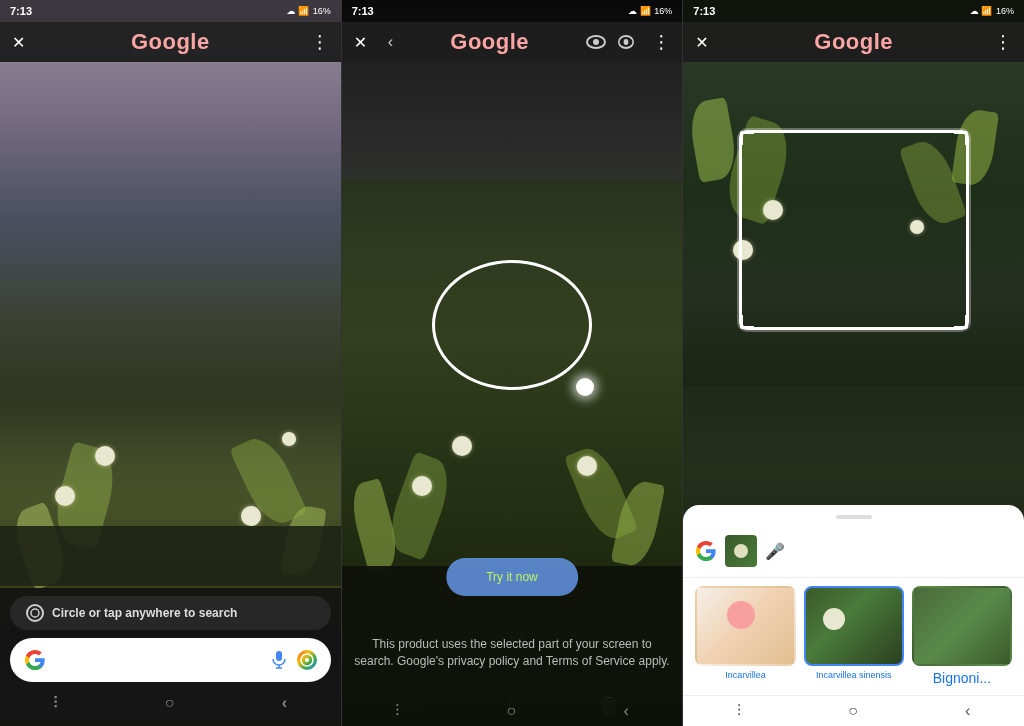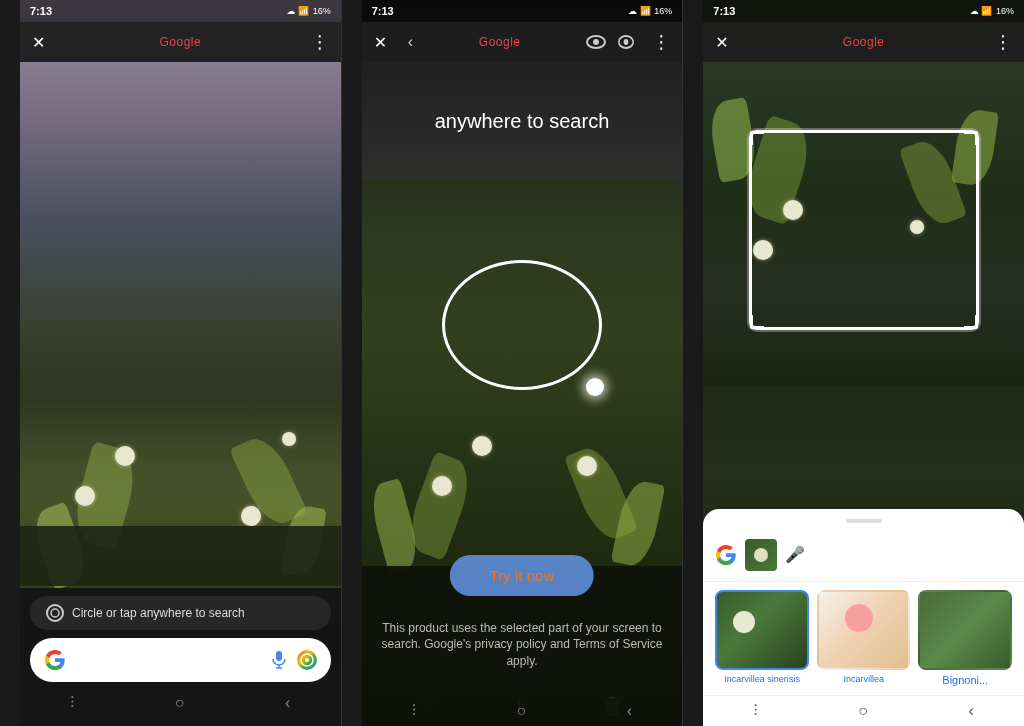--- a/index.html
+++ b/index.html
@@ -22,21 +22,20 @@
       height: 726px;
     }
 
     
     .phone {
       flex: 1;
       height: 726px;
       position: relative;
       overflow: hidden;
       background: #000;
-      margin-left: 20px;
     }
 
     
     .status-bar {
       display: flex;
       justify-content: space-between;
       align-items: center;
       padding: 4px 10px;
       background: rgba(0,0,0,0.6);
       position: absolute;
@@ -77,23 +76,23 @@
       z-index: 10;
       height: 40px;
     }
     .header-left {
       color: #fff;
       font-size: 16px;
       cursor: pointer;
       width: 24px;
     }
     .header-title {
-      color: #ef4444;
-      font-size: 12px;
-      font-weight: 400;
+      color: #fca5a5;
+      font-size: 22px;
+      font-weight: 700;
       letter-spacing: 0.5px;
     }
     .header-right {
       color: #fff;
       font-size: 18px;
       cursor: pointer;
       width: 24px;
       text-align: right;
     }
     .header-icons {
@@ -155,20 +154,21 @@
 
     
     .phone-1 .bottom-area {
       position: absolute;
       bottom: 0;
       left: 0;
       right: 0;
       z-index: 10;
       background: rgba(20,20,20,0.95);
       padding: 8px 0 4px;
+      font-weight: bold;
     }
 
     .circle-search-hint {
       background: rgba(40,40,40,0.95);
       border-radius: 20px;
       padding: 8px 16px;
       margin: 0 10px 8px;
       display: flex;
       align-items: center;
       gap: 8px;
@@ -290,25 +290,25 @@
     }
 
     
     .try-btn {
       position: absolute;
       bottom: 130px;
       left: 50%;
       transform: translateX(-50%);
       z-index: 10;
       background: rgba(100,150,230,0.85);
-      color: #f97316;
+      color: #bef264;
       border: none;
       border-radius: 24px;
       padding: 12px 40px;
-      font-size: 15px;
+      font-size: 12px;
       cursor: pointer;
       white-space: nowrap;
       backdrop-filter: blur(4px);
     }
 
     .privacy-text {
       position: absolute;
       bottom: 56px;
       left: 10px;
       right: 10px;
@@ -665,21 +665,20 @@
       <div class="header-icons">
         <div class="eye-icon"></div>
         <div class="eye-icon" style="transform:scaleX(0.8);"></div>
         <span class="header-right">⋮</span>
       </div>
     </div>
 
     <div class="overlay-panel">
       <div class="circle-scribble-text">
         <br>
-        <span>anywhere to search</span>
       </div>
     </div>
 
     <div class="drawn-circle">
       <div class="drawn-circle-dot"></div>
     </div>
 
     <button class="try-btn">Try it now</button>
 
     <div class="privacy-text">
@@ -750,32 +749,32 @@
         </svg>
         <div class="search-thumb">
           <div class="search-thumb-flower"></div>
         </div>
         <span class="mic-blue">🎤</span>
       </div>
 
       <div class="results-grid">
 
         <div class="result-card">
+          <div class="result-img result-img-2" style="height:80px;position:relative;"></div>
+          <span class="result-label" style="color:#1a73e8;font-size:9px;">Incarvillea</span>
+        </div>
+
+        <div class="result-card">
           <div class="result-img result-img-1 selected" style="height:80px;position:relative;"></div>
           <span class="result-label" style="color:#1a73e8;font-size:9px;">Incarvillea sinensis</span>
         </div>
 
         <div class="result-card">
-          <div class="result-img result-img-2" style="height:80px;position:relative;"></div>
-          <span class="result-label" style="color:#1a73e8;font-size:9px;">Incarvillea</span>
-        </div>
-
-        <div class="result-card">
           <div class="result-img result-img-3" style="height:80px;position:relative;"></div>
-          <span class="result-label" style="color:#1a73e8;font-size:11px;">Bignoni...</span>
+          <span class="result-label" style="color:#1a73e8;font-size:14px;">Bignoni...</span>
         </div>
       </div>
 
       <div class="gen-ai-row">
         <span class="gen-ai-text">
           <span>Generative AI is experimental.</span>
           <a href="#">Learn more</a>
         </span>
         <span style="color:#888;font-size:14px;">⋮</span>
       </div>

